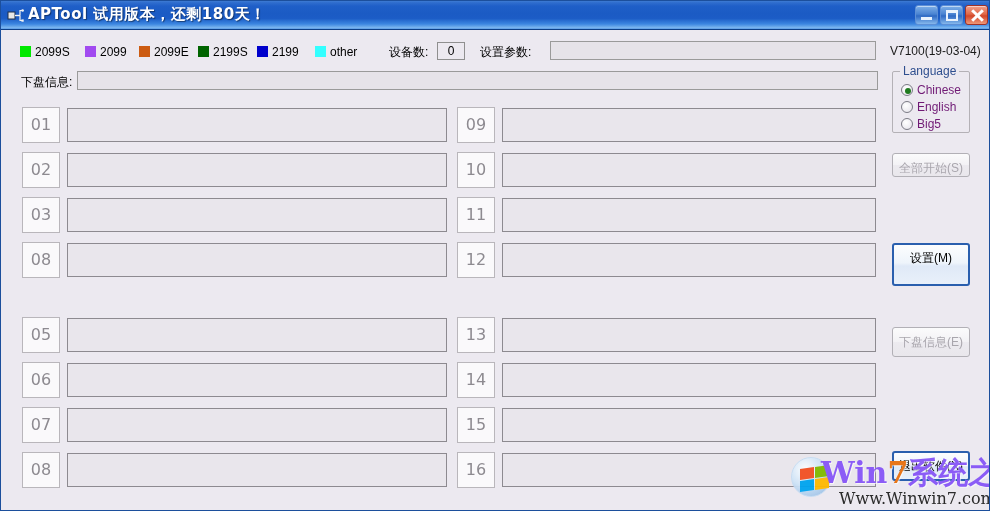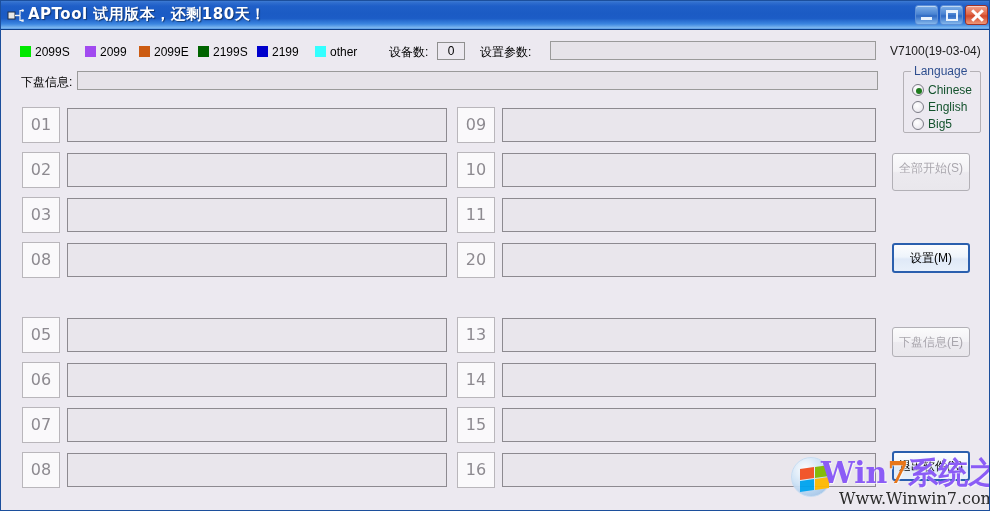--- a/index.html
+++ b/index.html
@@ -171,21 +171,21 @@
     width: 12px; height: 12px; border-radius: 50%;
     border: 1px solid #7b7b85;
     background: radial-gradient(circle at 40% 35%, #ffffff 0%, #eceaf0 70%, #dcd9e0 100%);
     vertical-align: -2px; margin-right: 4px;
   }
   .radio-dot.on::after {
     content: ""; position: absolute; left: 3px; top: 3px;
     width: 6px; height: 6px; border-radius: 50%;
     background: #1e7a1e;
   }
-  .radio-text { font-size: 12px; color: #14532d; }
+  .radio-text { font-size: 12px; color: #701a75; }
   .radio-text.dim { color: #a0a0a0; }
 
   .check-row { position: absolute; left: 12px; height: 16px; white-space: nowrap; }
   .check-box {
     display: inline-block; width: 12px; height: 12px;
     border: 1px solid #bdbdc4; background: #f2f0f4;
     vertical-align: -2px; margin-right: 4px;
   }
 
   .btn {
@@ -339,55 +339,55 @@
     </div>
     <div class="slot" style="left:455px; top:121px;">
       <div class="slot-num">10</div>
       <div class="slot-field" style="width:374px"></div>
     </div>
     <div class="slot" style="left:455px; top:166px;">
       <div class="slot-num">11</div>
       <div class="slot-field" style="width:374px"></div>
     </div>
     <div class="slot" style="left:455px; top:211px;">
-      <div class="slot-num">20</div>
+      <div class="slot-num">12</div>
       <div class="slot-field" style="width:374px"></div>
     </div>
     <div class="slot" style="left:455px; top:286px;">
       <div class="slot-num">13</div>
       <div class="slot-field" style="width:374px"></div>
     </div>
     <div class="slot" style="left:455px; top:331px;">
       <div class="slot-num">14</div>
       <div class="slot-field" style="width:374px"></div>
     </div>
     <div class="slot" style="left:455px; top:376px;">
       <div class="slot-num">15</div>
       <div class="slot-field" style="width:374px"></div>
     </div>
     <div class="slot" style="left:455px; top:421px;">
       <div class="slot-num">16</div>
       <div class="slot-field" style="width:374px"></div>
     </div>
 
-    <div class="groupbox" style="left:890px; top:40px; width:78px; height:62px;margin-left:11px;">
+    <div class="groupbox" style="left:890px; top:40px; width:78px; height:62px;">
       <span class="group-title">Language</span>
       <div class="radio-row" style="top:8px">
         <span class="radio-dot on"></span><span class="radio-text">Chinese</span>
       </div>
       <div class="radio-row" style="top:25px">
         <span class="radio-dot"></span><span class="radio-text">English</span>
       </div>
       <div class="radio-row" style="top:42px">
         <span class="radio-dot"></span><span class="radio-text">Big5</span>
       </div>
     </div>
 
-    <div class="btn disabled" style="left:890px; top:122px; width:78px; height:38px;">全部开始(S)</div>
-    <div class="btn focused" style="left:890px; top:212px; width:78px; height:30px;">设置(M)</div>
+    <div class="btn disabled" style="left:890px; top:122px; width:78px; height:24px;">全部开始(S)</div>
+    <div class="btn focused" style="left:890px; top:212px; width:78px; height:43px;">设置(M)</div>
     <div class="btn disabled" style="left:890px; top:296px; width:78px; height:30px;">下盘信息(E)</div>
 
 
     <div class="btn focused" style="left:890px; top:420px; width:78px; height:30px;">退出软件(X)</div>
 
   </div>
 
   <div id="watermark">
     <div id="wm-logo">
       <span class="pane p1"></span>

